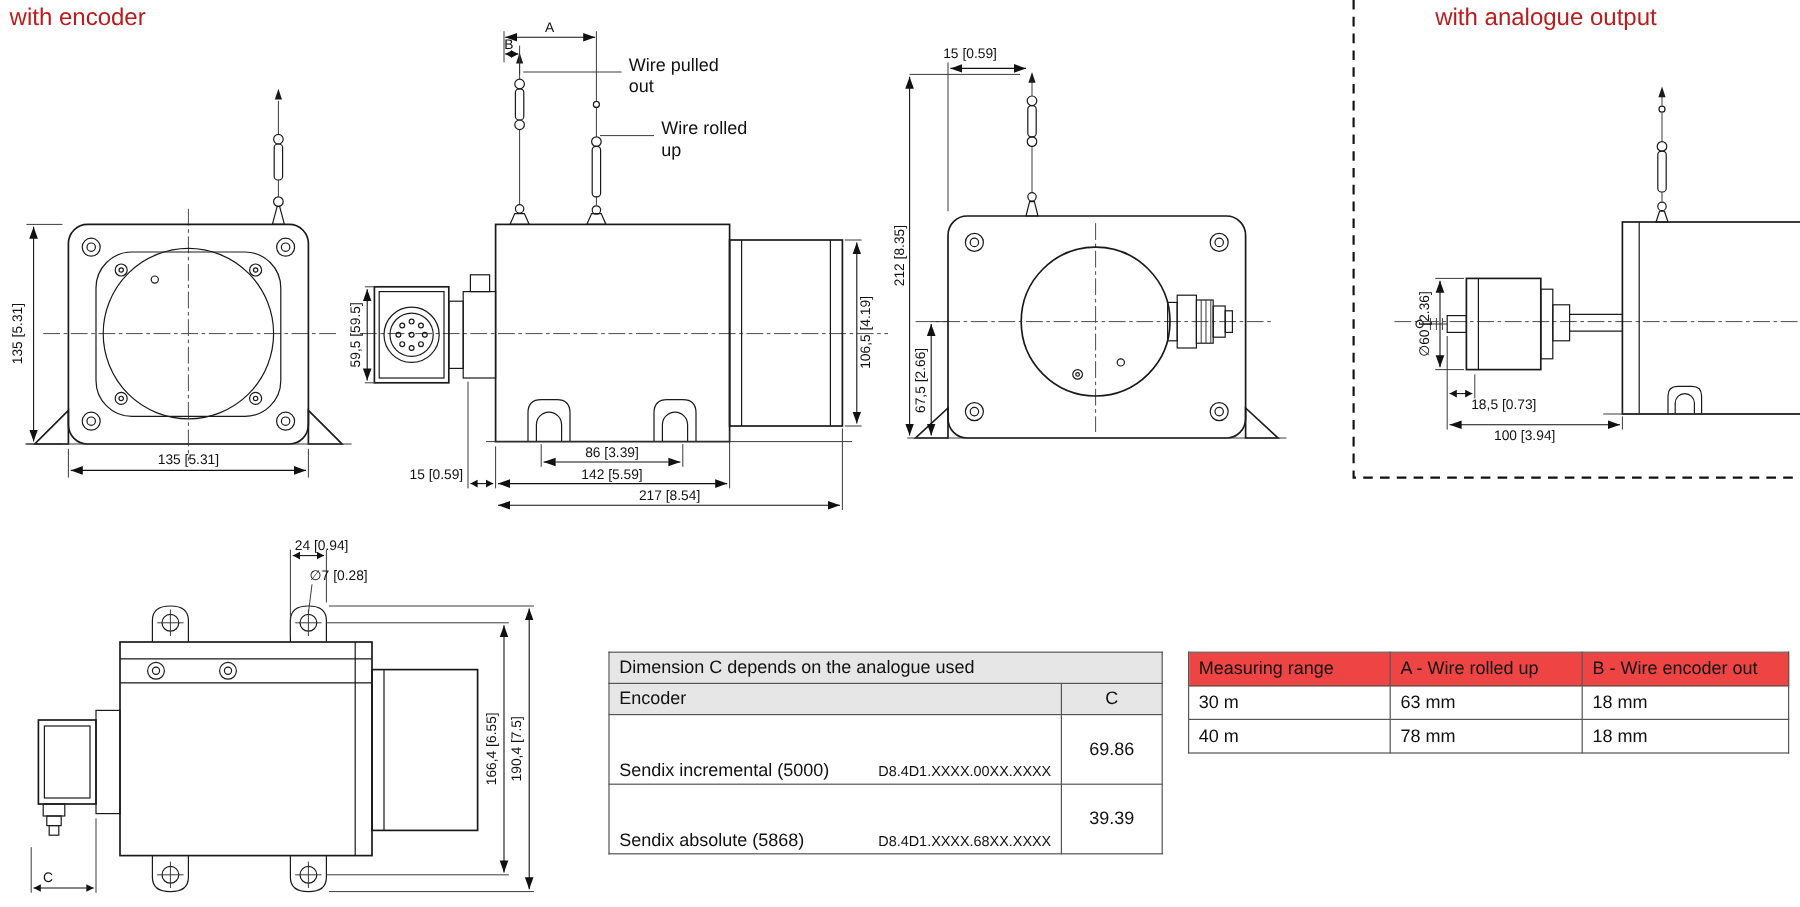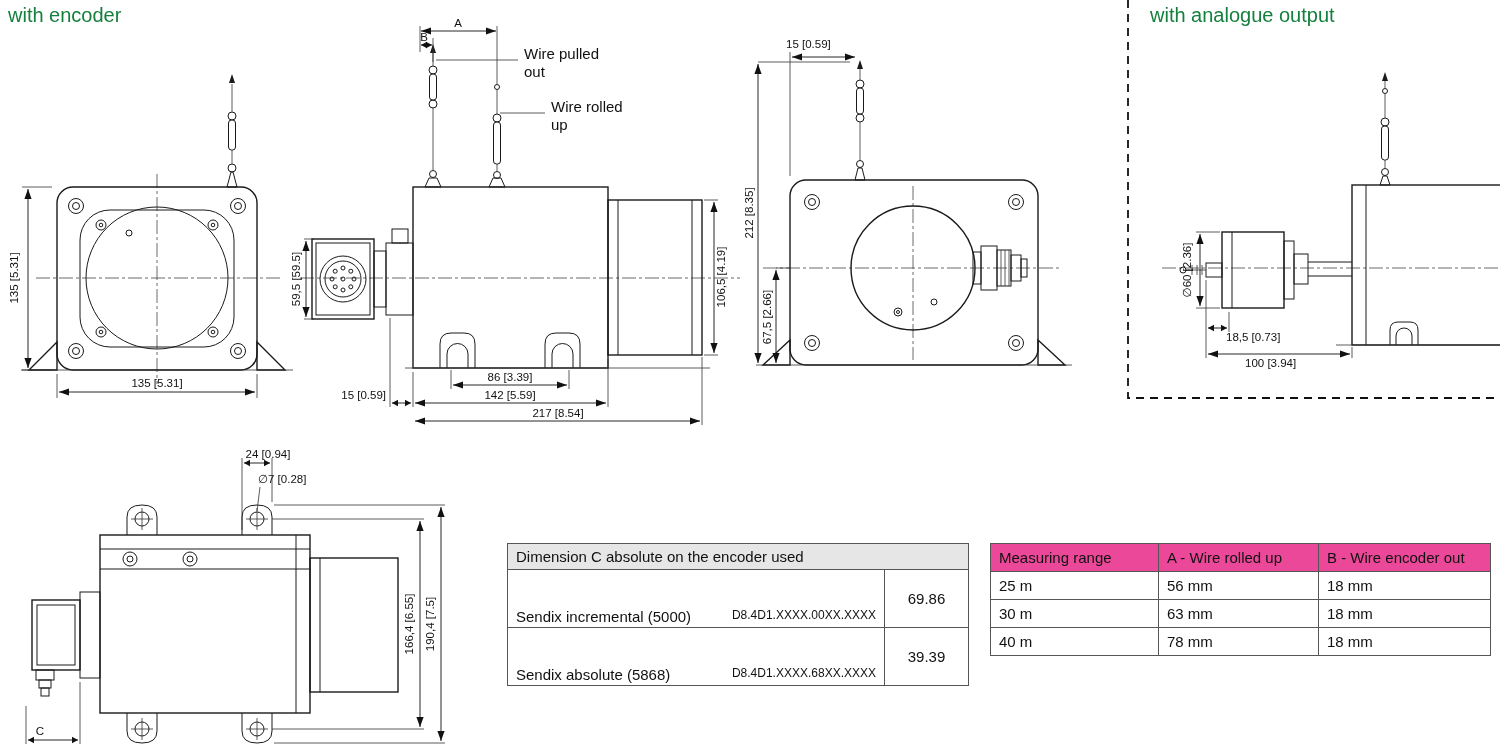--- a/index.html
+++ b/index.html
@@ -1,49 +1,49 @@
 <!DOCTYPE html>
 <html><head>
 <meta charset="utf-8">
 <style>
   html,body { margin:0; padding:0; background:#fff; }
   #canvas { position:relative; width:1500px; height:756px; background:#fff; overflow:hidden;
             font-family:"Liberation Sans",sans-serif; color:#111; }
   #drawings { position:absolute; left:0; top:0; }
 
-  .section-title { position:absolute; font-size:20px; color:#15803d; white-space:nowrap; }
+  .section-title { position:absolute; font-size:20px; color:#b91c1c; white-space:nowrap; }
 
   
   .ol   { fill:none; stroke:#1a1a1a; stroke-width:1.4; }
   .ol2  { fill:none; stroke:#1a1a1a; stroke-width:1; }
   .thin { fill:none; stroke:#333; stroke-width:0.8; }
   .dim  { fill:none; stroke:#111; stroke-width:0.9; }
   .cl   { fill:none; stroke:#444; stroke-width:0.8; stroke-dasharray:14 3 3 3; }
   .fillb{ fill:#1a1a1a; stroke:none; }
   .dimtxt  { font:11.5px "Liberation Sans",sans-serif; fill:#111; }
   .callout { font:15px "Liberation Sans",sans-serif; fill:#111; }
 
   
   .enc-table { position:absolute; left:507px; top:543px; width:461px; border-collapse:collapse;
                font-size:15px; table-layout:fixed; }
   .enc-table td { border:1px solid #555; padding:2px 8px; overflow:hidden; }
   .enc-table .title-cell { background:#e6e6e6; height:21px; }
   .enc-table .hdr { background:#e6e6e6; height:21px; }
   .enc-table .c-col { text-align:center; }
   .enc-table .data-row td { height:35px; }
-  .name-flex { display:flex; justify-content:space-between; align-items:flex-start; gap:14px;margin-top:36px; }
+  .name-flex { display:flex; justify-content:space-between; align-items:center; gap:14px;margin-top:36px; }
   .enc-name { white-space:nowrap; }
   .enc-code { font-size:12px; white-space:nowrap; }
 
   
   .range-table { position:absolute; left:990px; top:543px; width:500px; border-collapse:collapse;
                  font-size:15px; table-layout:fixed; }
   .range-table td, .range-table th { border:1px solid #555; padding:2px 8px; height:23px;
                  text-align:left; font-weight:400; }
-  .range-table th { background:#ec4899;margin-top:20px; }
+  .range-table th { background:#ef4444;margin-top:20px; }
 </style>
 </head>
 <body>
 
 <div id="canvas">
 
   <svg id="drawings" width="1500" height="756" viewBox="0 0 1500 756">
     <defs>
       <marker id="arr" markerUnits="userSpaceOnUse" markerWidth="11" markerHeight="10" refX="10" refY="5" orient="auto-start-reverse">
         <path d="M0,1.4 L10,5 L0,8.6 Z" fill="#111"></path>
@@ -321,30 +321,34 @@
         <line class="dim" x1="441" y1="507" x2="441" y2="741" marker-start="url(#arr)" marker-end="url(#arr)"></line>
         <text class="dimtxt" transform="rotate(-90 434 624)" x="434" y="624" text-anchor="middle">190,4 [7.5]</text>
         <path class="thin" d="M26 706 V744 M80 682 V744"></path>
         <line class="dim" x1="28" y1="740" x2="78" y2="740" marker-start="url(#arrS)" marker-end="url(#arrS)"></line>
         <text class="dimtxt" x="40" y="735" text-anchor="middle">C</text>
       </g>
     </g>
   </svg>
 
   <div class="section-title" style="left:8px;top:4px;">with encoder</div>
-  <div class="section-title" style="left:1150px;top:4px;">with analogue output</div>
+  <div class="section-title" style="left:1196px;top:4px;">with analogue output</div>
 
   <table class="enc-table">
     <colgroup>
         <col style="width:377px">
         <col style="width:84px">
       </colgroup>
     <tbody>
         <tr>
-      <td class="title-cell" colspan="2">Dimension C absolute on the encoder used</td>
+      <td class="title-cell" colspan="2">Dimension C depends on the analogue used</td>
+    </tr>
+    <tr>
+      <td class="hdr">Encoder</td>
+      <td class="hdr c-col">C</td>
     </tr>
     <tr class="data-row">
       <td>
         <div class="name-flex">
           <span class="enc-name">Sendix incremental (5000)</span>
           <span class="enc-code">D8.4D1.XXXX.00XX.XXXX</span>
         </div>
       </td>
       <td class="c-col">69.86</td>
     </tr>
@@ -366,25 +370,20 @@
         <col style="width:160px">
         <col style="width:172px">
       </colgroup>
     <tbody>
         <tr>
       <th>Measuring range</th>
       <th>A - Wire rolled up</th>
       <th>B - Wire encoder out</th>
     </tr>
     <tr>
-      <td>25 m</td>
-      <td>56 mm</td>
-      <td>18 mm</td>
-    </tr>
-    <tr>
       <td>30 m</td>
       <td>63 mm</td>
       <td>18 mm</td>
     </tr>
     <tr>
       <td>40 m</td>
       <td>78 mm</td>
       <td>18 mm</td>
     </tr>
   </tbody>

